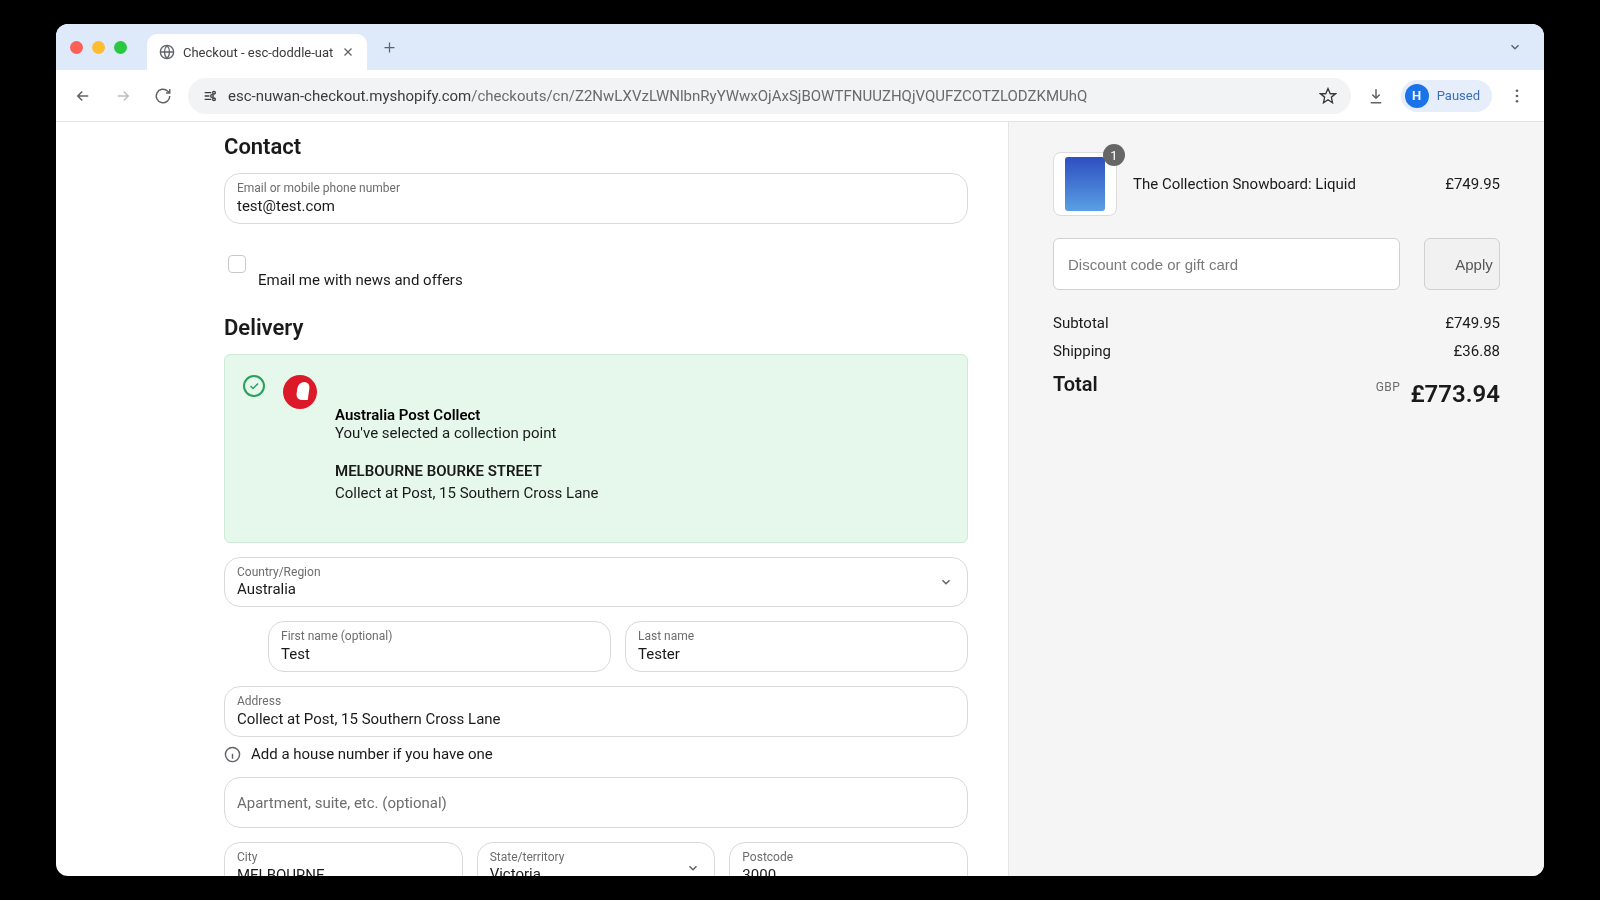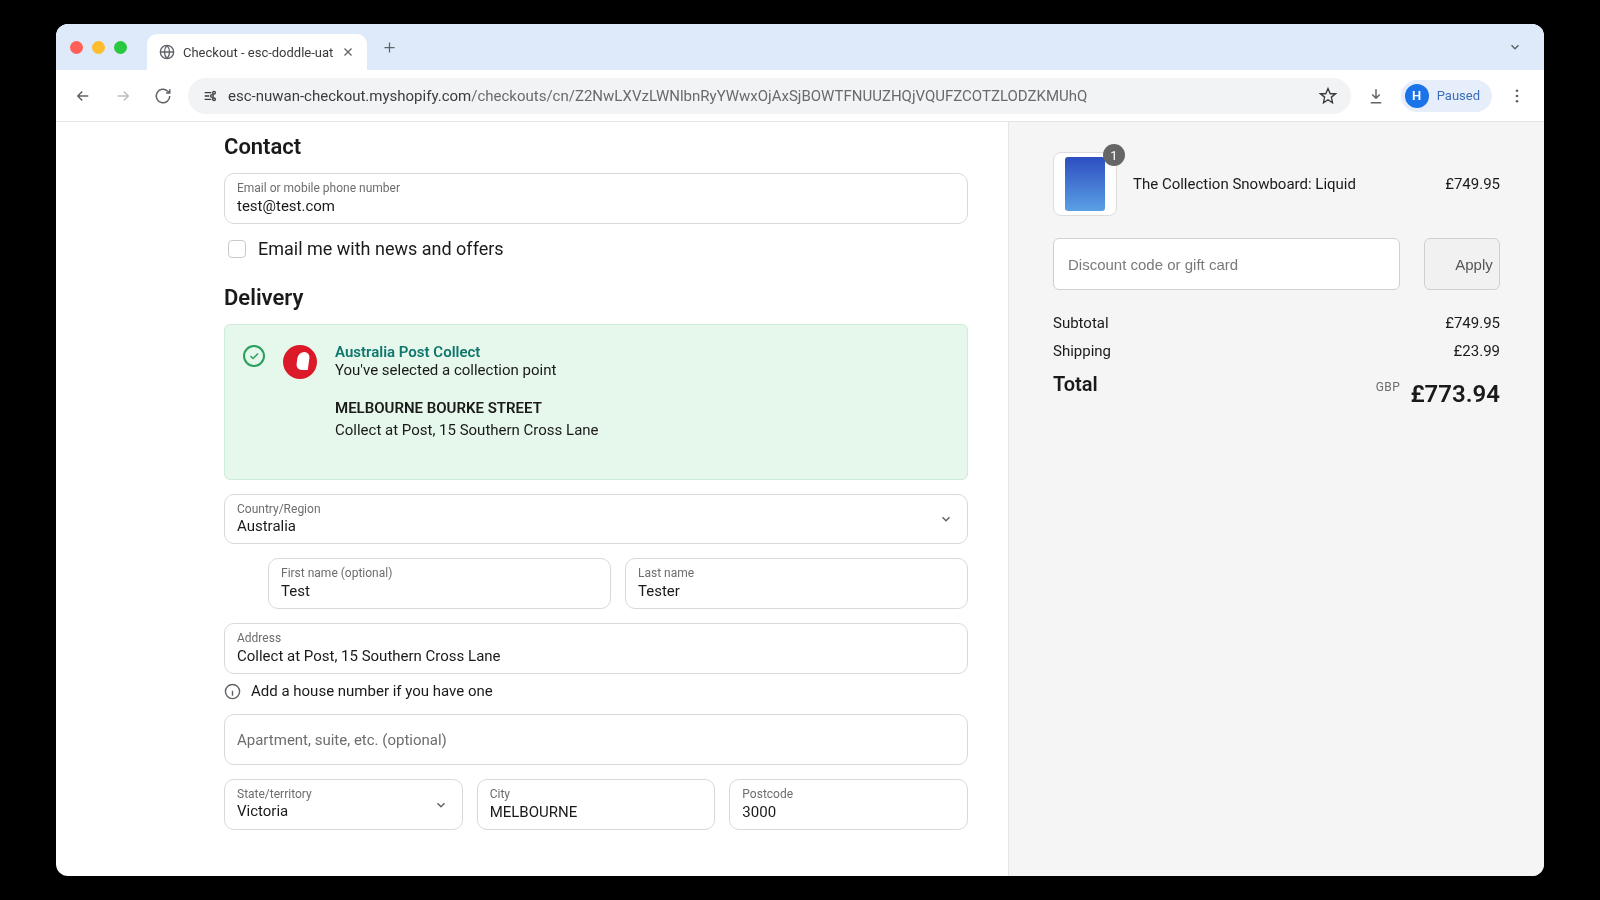--- a/index.html
+++ b/index.html
@@ -107,37 +107,37 @@
   .sidebar-summary {
     width: 536px;
     background: #f5f5f5;
     border-left: 1px solid #e5e5e5;
     padding: 30px 44px 20px 44px;
   }
   h2.section { font-size: 22px; font-weight: 600; color: #1a1a1a; margin-bottom: 14px; }
   h2.delivery { margin-top: 26px; }
   .field {
     border: 1px solid #d9d9d9;
-    border-radius: 10px;
+    border-radius: 16px;
     padding: 7px 12px 8px;
     margin-bottom: 14px;
     background: #fff;
     position: relative;
   }
   .field-label { font-size: 12px; color: #6d6d6d; margin-bottom: 1px; }
   .field-value { font-size: 15px; color: #1a1a1a; border:0; outline:0; width:100%; background:transparent; font-family: inherit; }
   .field-placeholder .field-value::placeholder { color: #6d6d6d; }
   .field.single { padding: 15px 12px; }
   .chevron-down {
     position: absolute; right: 14px; top: 50%; transform: translateY(-50%);
     width: 14px; height: 14px; color: #5f6368;
   }
   .checkbox-row { display:flex; align-items:center; gap:12px; padding-left:4px; margin-bottom: 6px;}
   .checkbox { width:18px; height:18px; border: 1px solid #c9c9c9; border-radius:4px; background:#fff;}
-  .checkbox-label { font-size: 18px; color: #1a1a1a; }
+  .checkbox-label { font-size: 15px; color: #1a1a1a; margin-top: 33px; }
   .info-hint { display:flex; align-items:center; gap:10px; font-size:15px; color:#1a1a1a; margin: -6px 0 14px 0;}
   .info-hint .icon { width:17px; height:17px; color:#5f6368;}
   .row2 { display:flex; gap:14px;padding-left:44px; }
   .row2 > .field { flex:1; }
   .row3 { display:flex; gap:14px; }
   .row3 > .field { flex:1; }
 
   .collection-box {
     background: #e6f7eb;
     border: 1px solid #cfecd8;
@@ -157,21 +157,21 @@
     width: 34px; height: 34px; border-radius: 50%;
     background: #dc1928; position: relative; flex:0 0 auto;
     margin-top: 2px;
   }
   .auspost-logo::before {
     content: ""; position: absolute; width: 12px; height: 18px;
     background: #fff; border-radius: 6px 6px 0 6px;
     top: 7px; left: 14px; transform: skewX(-8deg);
   }
   .collection-body { flex:1; }
-  .collection-title { font-size:15px; font-weight:600; color:#0f766e; }
+  .collection-title { font-size:15px; font-weight:600; color:#000000;margin-top:33px; }
   .collection-sub { font-size:15px; color:#1a1a1a; margin-bottom: 20px;}
   .location-name { font-size:15px; font-weight:600; color:#1a1a1a; margin-bottom:4px;}
   .location-addr { font-size:15px; color:#1a1a1a; margin-bottom:18px;}
   .links-row { font-size:15px; }
   .links-row a { color:#1a6fd6; text-decoration: underline; }
   .links-row .or { color:#6d6d6d; font-size: 12px; margin: 0 6px; letter-spacing: 0.5px;}
 
   
   .item-row { display:flex; align-items:center; gap:16px; margin-bottom: 22px;}
   .thumb {
@@ -347,31 +347,31 @@
           </svg>
         <span>Add a house number if you have one</span>
       </div>
 
       <div class="field single field-placeholder">
         <input class="field-value" placeholder="Apartment, suite, etc. (optional)" style="">
       </div>
 
       <div class="row3">
         <div class="field">
+          <div class="field-label">City</div>
+          <input class="field-value" value="MELBOURNE" style="">
+        </div>
+        <div class="field">
           <div class="field-label">State/territory</div>
           <div class="field-value">Victoria</div>
           <svg class="chevron-down" viewBox="0 0 24 24" stroke="currentColor" stroke-width="2.5" fill="none">
               <path d="M6 9l6 6 6-6"></path>
             </svg>
         </div>
         <div class="field">
-          <div class="field-label">City</div>
-          <input class="field-value" value="MELBOURNE" style="">
-        </div>
-        <div class="field">
           <div class="field-label">Postcode</div>
           <input class="field-value" value="3000" style="">
         </div>
       </div>
     </div>
 
     <div class="sidebar-summary">
       <div class="item-row">
         <div class="thumb">
           <div class="thumb-inner"></div>
@@ -385,21 +385,21 @@
         <input class="discount-input" placeholder="Discount code or gift card" style="">
         <button class="apply-btn">Apply</button>
       </div>
 
       <div class="sum-line">
         <span>Subtotal</span>
         <span>£749.95</span>
       </div>
       <div class="sum-line">
         <span>Shipping</span>
-        <span>£23.99</span>
+        <span>£36.88</span>
       </div>
       <div class="total-line">
         <span class="total-label">Total</span>
         <div class="total-right">
           <span class="total-currency">GBP</span>
           <span class="total-amount">£773.94</span>
         </div>
       </div>
     </div>
   </div>

